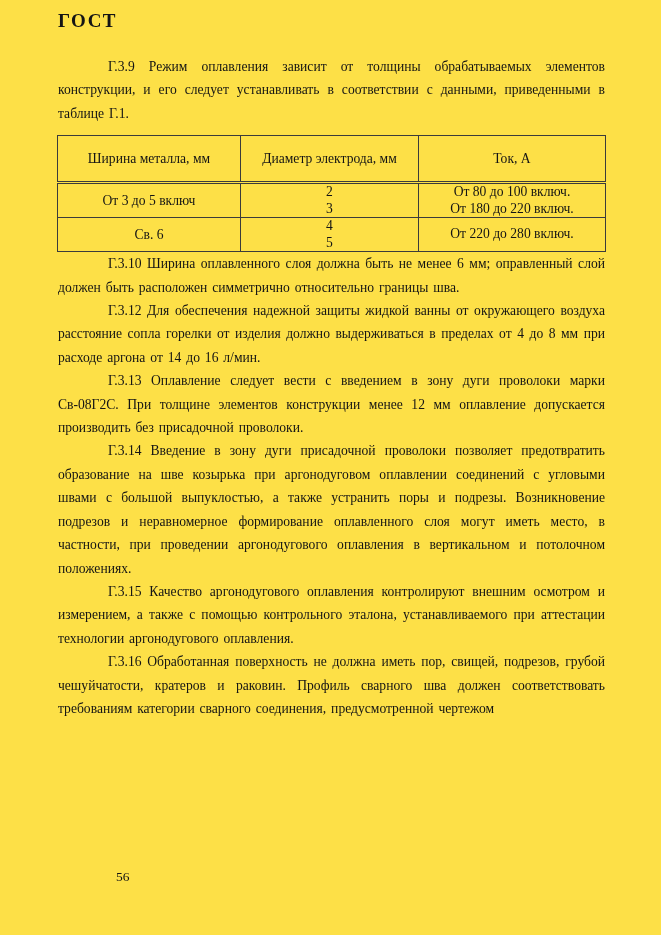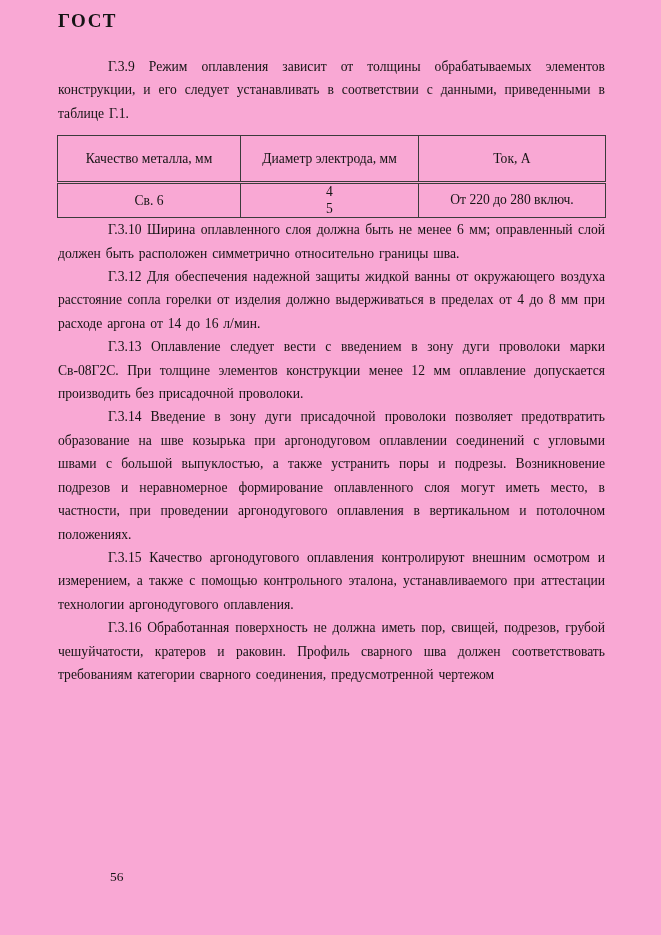--- a/index.html
+++ b/index.html
@@ -7,21 +7,21 @@
   body {
     width: 661px; height: 935px;
     font-family: "Liberation Serif", "DejaVu Serif", serif;
     color: #141414;
     position: relative;
     overflow: hidden;
   }
   .page {
     position: absolute; inset: 0;
     padding: 10px 56px 0 58px;
-    background: #f9a8d4;
+    background: #fde047;
   }
   .doc-title {
     font-size: 19px;
     font-weight: bold;
     letter-spacing: 1.5px;
     line-height: 22px;
   }
   .para {
     font-size: 13.6px;
     line-height: 23.4px;
@@ -52,21 +52,21 @@
   }
   table.gost thead th {
     height: 47px;
     border-bottom: 3px double #3b3b3b;
   }
   table.gost tbody td { height: 34px; }
   .cell-line { line-height: 16.5px; }
   .body-block { }
   .page-number {
     position: absolute;
-    left: 110px;
+    left: 116px;
     top: 869px;
     font-size: 13.5px;
   }
 </style>
 </head>
 <body>
 
 <div class="page">
 
   <div class="doc-title">ГОСТ</div>
@@ -75,26 +75,37 @@
 
 
   <table class="gost">
     <colgroup>
       <col style="width:183px">
       <col style="width:178px">
       <col style="width:187px">
     </colgroup>
     <thead>
       <tr>
-        <th>Качество металла, мм</th>
+        <th>Ширина металла, мм</th>
         <th>Диаметр электрода, мм</th>
         <th>Ток, А</th>
       </tr>
     </thead>
     <tbody>
+      <tr>
+        <td>От 3 до 5 включ</td>
+        <td>
+          <div class="cell-line">2</div>
+          <div class="cell-line">3</div>
+        </td>
+        <td>
+          <div class="cell-line">От 80 до 100 включ.</div>
+          <div class="cell-line">От 180 до 220 включ.</div>
+        </td>
+      </tr>
       <tr>
         <td>Св. 6</td>
         <td>
           <div class="cell-line">4</div>
           <div class="cell-line">5</div>
         </td>
         <td>
           <div class="cell-line">От 220 до 280 включ.</div>
         </td>
       </tr>

